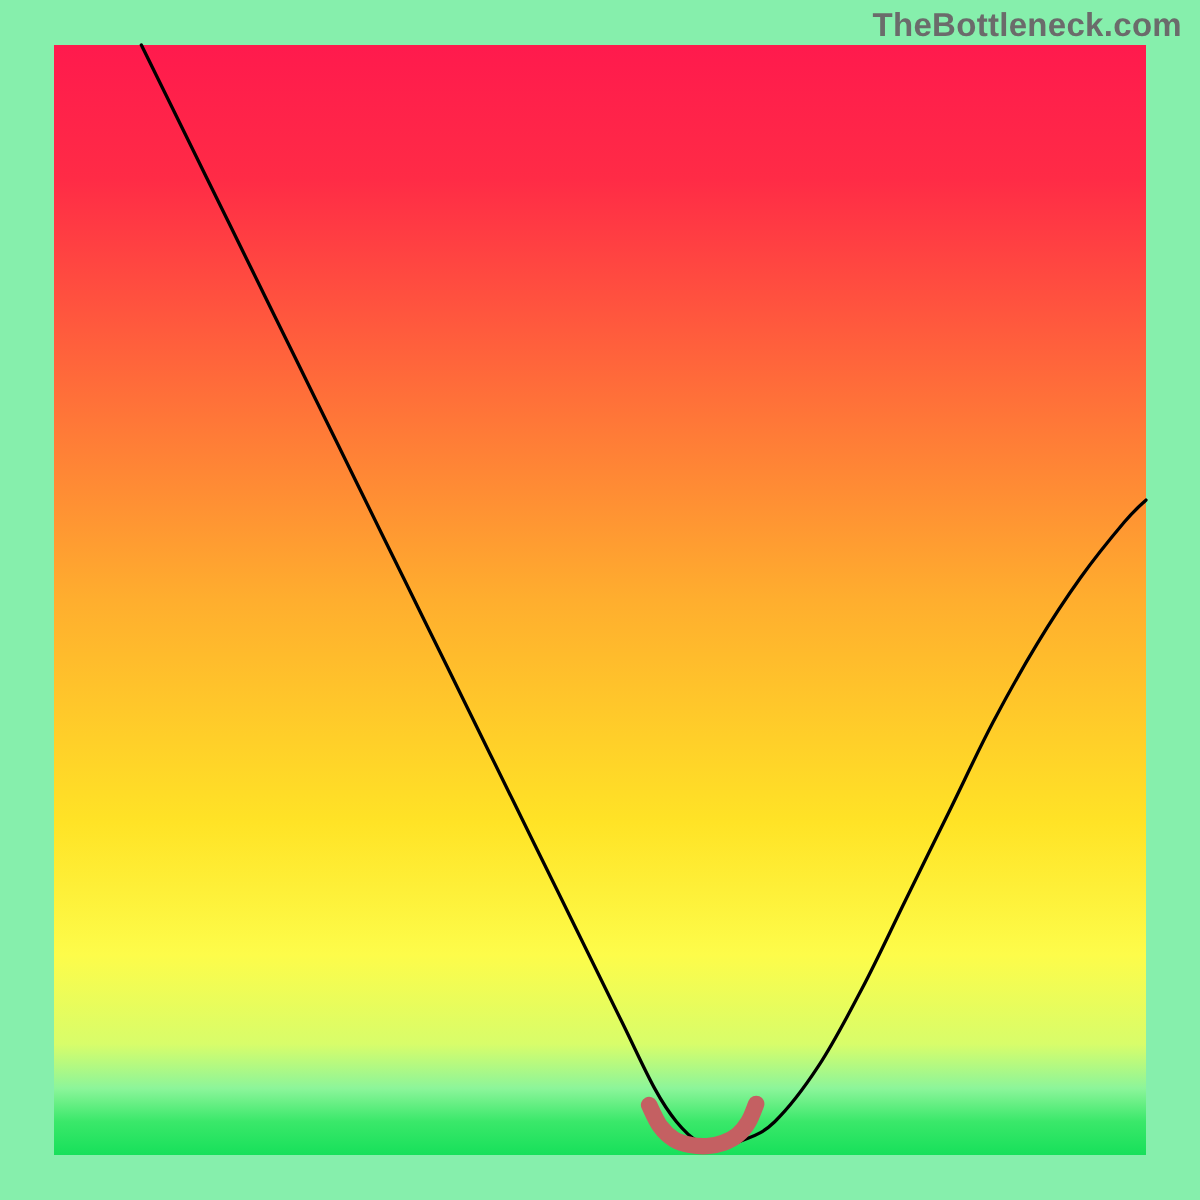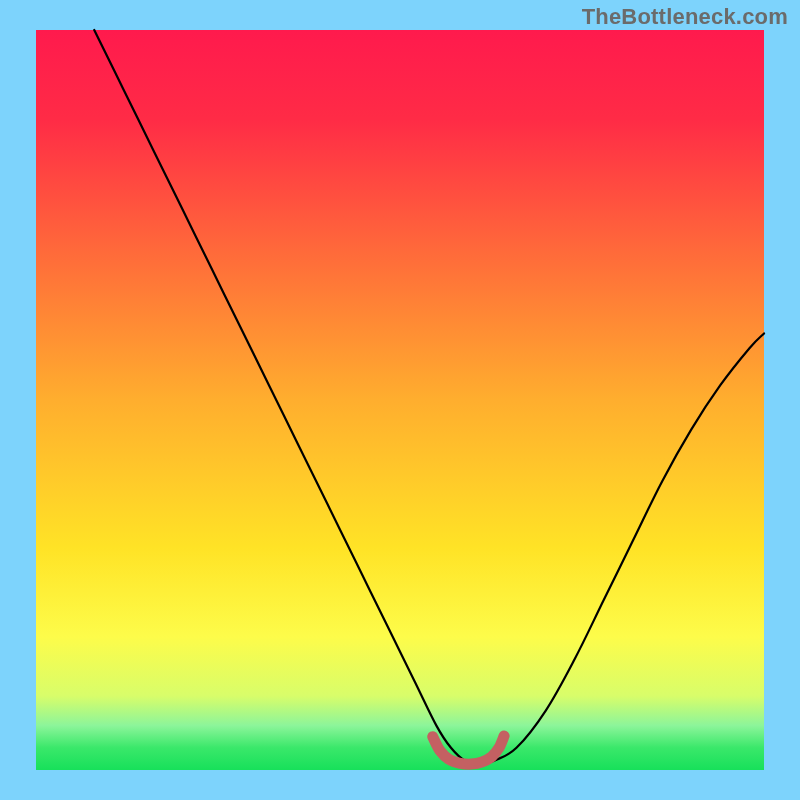--- a/index.html
+++ b/index.html
@@ -7,21 +7,21 @@
     padding: 0;
     width: 800px;
     height: 800px;
     background: #000;
     overflow: hidden;
   }
   .frame {
     position: relative;
     width: 800px;
     height: 800px;
-    background: #7dd3fc;
+    background: #86efac;
   }
   .watermark {
     position: absolute;
     top: 4px;
     right: 12px;
     font-family: Arial, Helvetica, sans-serif;
     font-size: 22px;
     font-weight: bold;
     color: #6b6b6b;
     letter-spacing: 0.2px;

